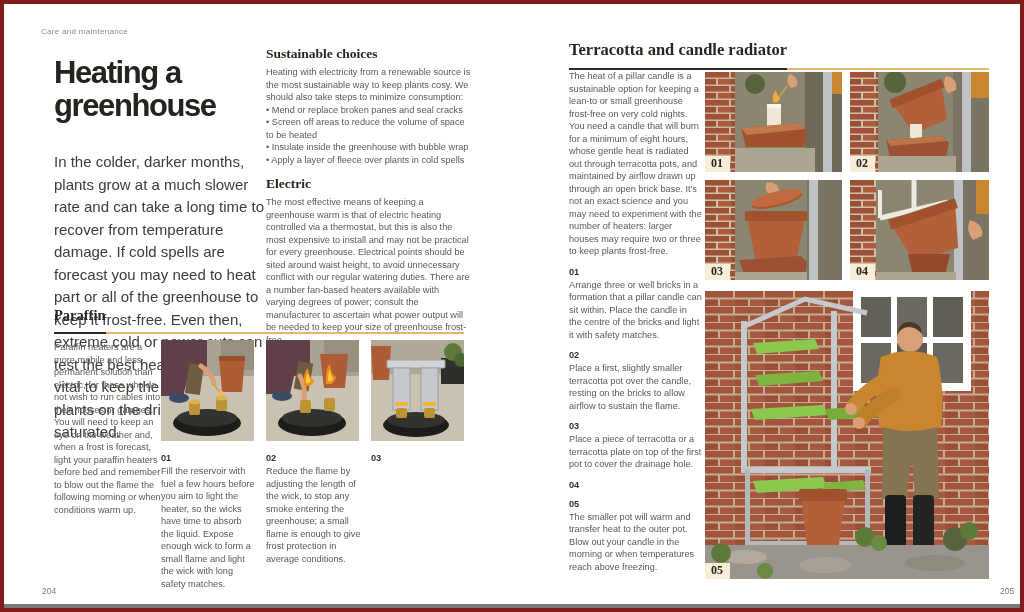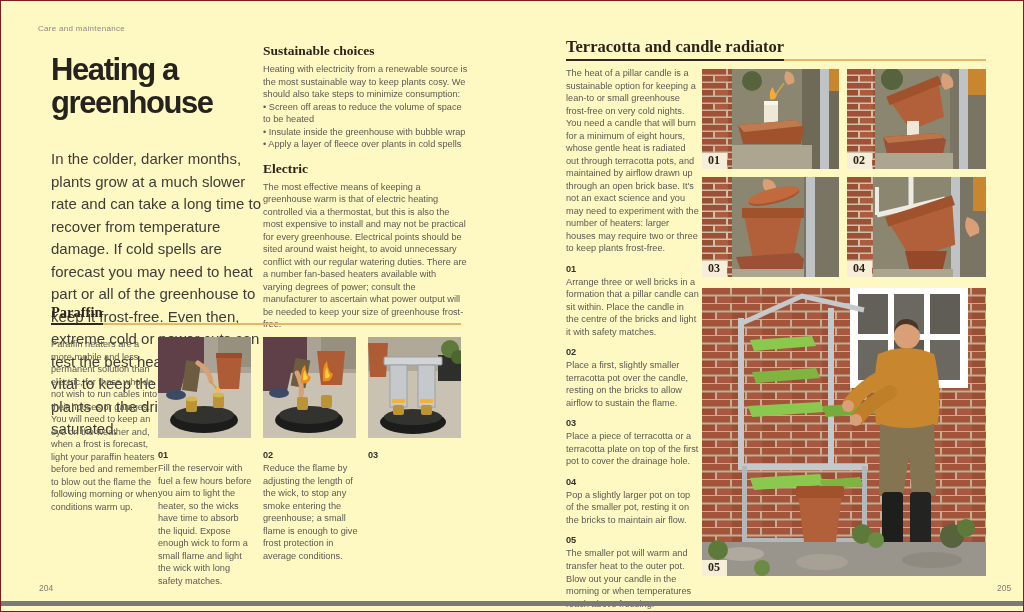--- a/index.html
+++ b/index.html
@@ -1,29 +1,29 @@
 <!DOCTYPE html>
 <html><head>
 <meta charset="utf-8">
 <style>
   html,body{margin:0;padding:0;background:#e8e8e8}
-  #spread{position:relative;width:1024px;height:612px;background:#fef9c3;
+  #spread{position:relative;width:1024px;height:612px;background:#ffffff;
     font-family:"Liberation Sans",sans-serif;color:#514f4a;
-    border:1px solid #7f1d1d;box-sizing:border-box;overflow:hidden}
+    border:4px solid #7f1d1d;box-sizing:border-box;overflow:hidden}
   .abs{position:absolute}
   .running-head{font-size:8px;color:#8b8883;letter-spacing:.3px}
   .page-title{font-weight:bold;font-size:31px;line-height:1.07;letter-spacing:-1.4px;color:#26231e}
   .intro{font-size:15px;line-height:1.5;color:#3f3c37}
   .serif{font-family:"Liberation Serif","DejaVu Serif",serif;font-weight:bold;color:#2b241c}
   .col-head{font-size:13.5px;margin:0 0 4px 0}
   .body-text{font-size:9.2px;line-height:1.36;color:#5b5953;margin:0}
   .bullet{font-size:9.2px;line-height:1.36;color:#5b5953}
   .bullet::before{content:"• "}
   .section-rule{border-bottom:2px solid #e8b66b}
-  .rule-head{display:inline-block;border-bottom:2px solid #2f2820;margin-bottom:-2px;padding-bottom:2px}
+  .rule-head{display:inline-block;border-bottom:2px solid #2f2820;margin-bottom:-2px;padding-bottom:8px}
   .paraffin-head{font-size:14.5px}
   .terra-head{font-size:16.5px}
   .photo{position:absolute;overflow:hidden;background:#b9b2a4}
   .photo svg{display:block}
   .cap-num{font-size:9.2px;font-weight:bold;color:#34312b;margin-bottom:2px}
   .cap-text{font-size:9.2px;line-height:1.36;color:#5b5953}
   .step{margin-top:9px}
   .step-num{font-size:9.2px;font-weight:bold;color:#34312b;margin:0 0 2px 0}
   .grid-label{position:absolute;left:0;bottom:0;background:#f6eed8;
     font-family:"Liberation Serif","DejaVu Serif",serif;font-weight:bold;
@@ -40,20 +40,21 @@
 
   <div class="abs running-head" style="left:37px;top:23px">Care and maintenance</div>
 
   <div class="abs page-title" style="left:50px;top:52px;width:225px">Heating a greenhouse</div>
 
   <div class="abs intro" style="left:50px;top:147px;width:214px">In the colder, darker months, plants grow at a much slower rate and can take a long time to recover from temperature damage. If cold spells are forecast you may need to heat part or all of the greenhouse to keep it frost-free. Even then, extreme cold or power cuts can test the best heaters, and it is vital to keep the rootballs of plants on the drier side, not saturated.</div>
 
   <div class="abs mid-col" style="left:262px;top:42px;width:205px">
     <h3 class="serif col-head">Sustainable choices</h3>
     <p class="body-text">Heating with electricity from a renewable source is the most sustainable way to keep plants cosy. We should also take steps to minimize consumption:</p>
+    <div class="bullet">Mend or replace broken panes and seal cracks</div>
     <div class="bullet">Screen off areas to reduce the volume of space to be heated</div>
     <div class="bullet">Insulate inside the greenhouse with bubble wrap</div>
     <div class="bullet">Apply a layer of fleece over plants in cold spells</div>
     <div class="gap"></div>
     <h3 class="serif col-head">Electric</h3>
     <p class="body-text">The most effective means of keeping a greenhouse warm is that of electric heating controlled via a thermostat, but this is also the most expensive to install and may not be practical for every greenhouse. Electrical points should be sited around waist height, to avoid unnecessary conflict with our regular watering duties. There are a number fan-based heaters available with varying degrees of power; consult the manufacturer to ascertain what power output will be needed to keep your size of greenhouse frost-free.</p>
   </div>
 
   <div class="abs section-rule" style="left:50px;top:302px;width:410px">
     <span class="serif paraffin-head rule-head">Paraffin</span>
@@ -152,21 +153,20 @@
     <div class="step">
       <p class="step-num">02</p>
       <p class="body-text">Place a first, slightly smaller terracotta pot over the candle, resting on the bricks to allow airflow to sustain the flame.</p>
     </div>
     <div class="step">
       <p class="step-num">03</p>
       <p class="body-text">Place a piece of terracotta or a terracotta plate on top of the first pot to cover the drainage hole.</p>
     </div>
     <div class="step">
       <p class="step-num">04</p>
-      <p class="body-text">Pop a slightly larger pot on top of the smaller pot, resting it on the bricks to maintain air flow.</p>
     </div>
     <div class="step">
       <p class="step-num">05</p>
       <p class="body-text">The smaller pot will warm and transfer heat to the outer pot. Blow out your candle in the morning or when temperatures reach above freezing.</p>
     </div>
   </div>
 
   <div class="photo" style="left:701px;top:68px;width:137px;height:100px">
     <svg width="137" height="100" viewBox="0 0 137 100">
       <defs>

